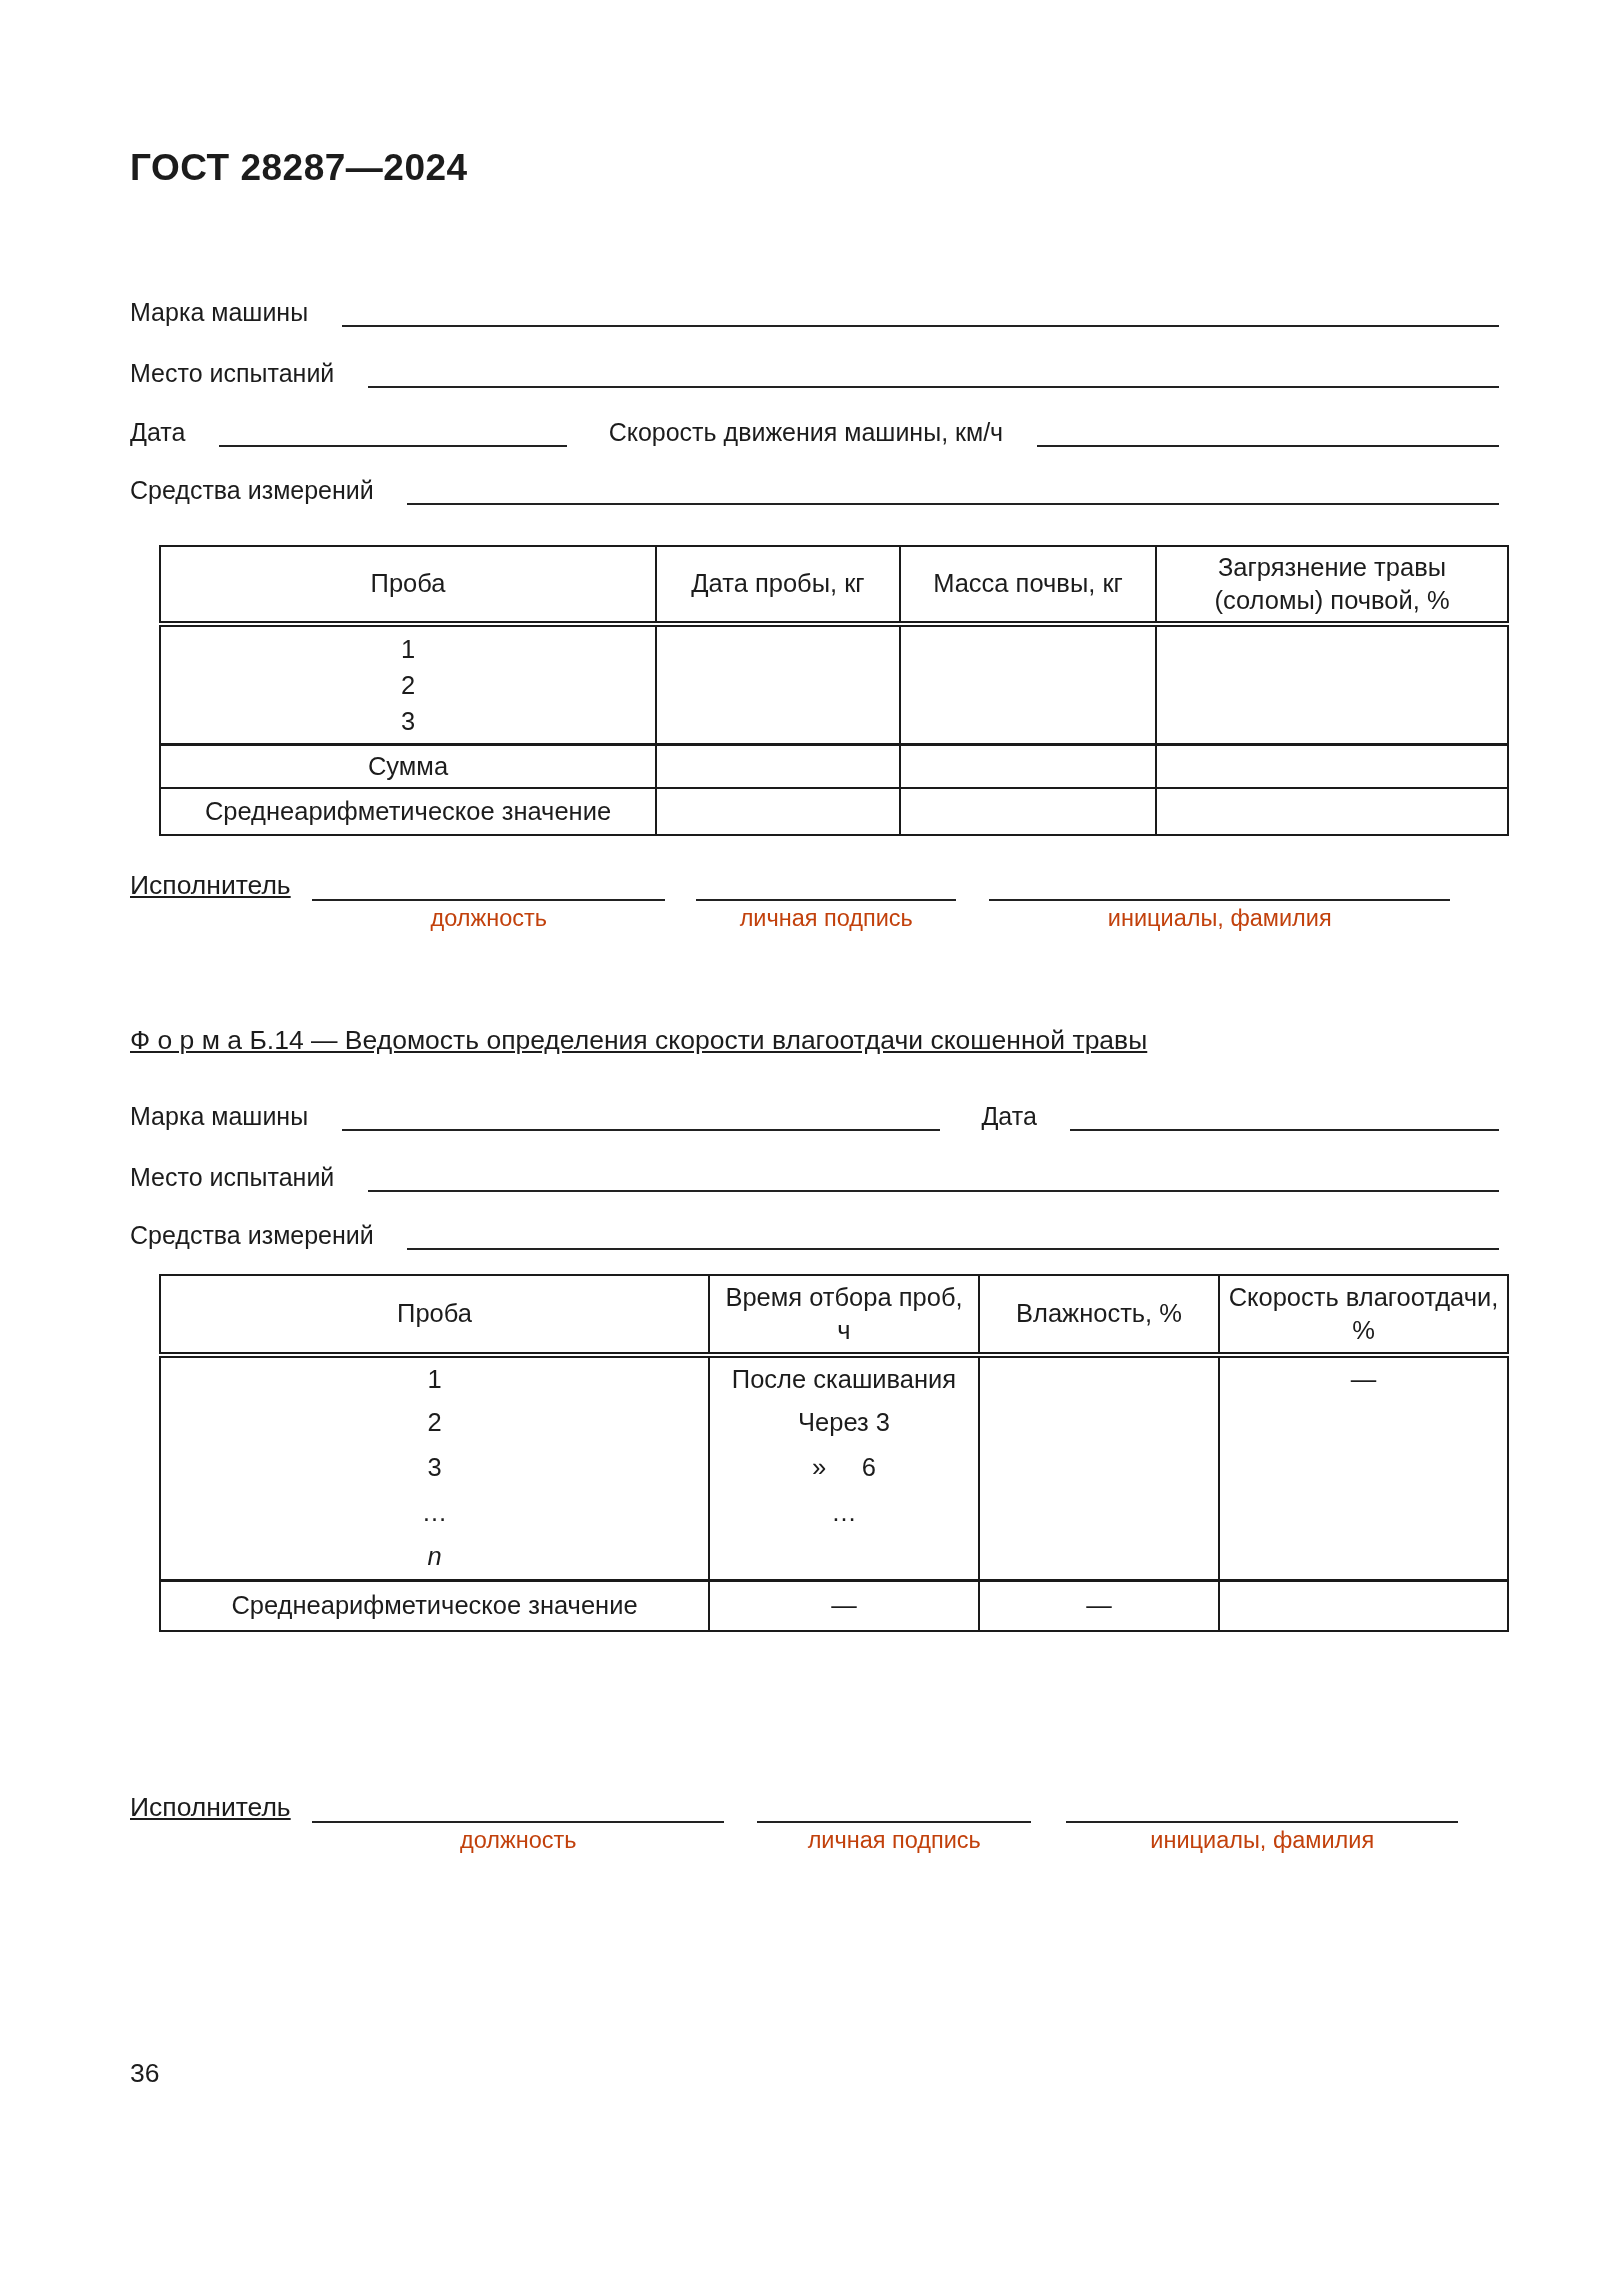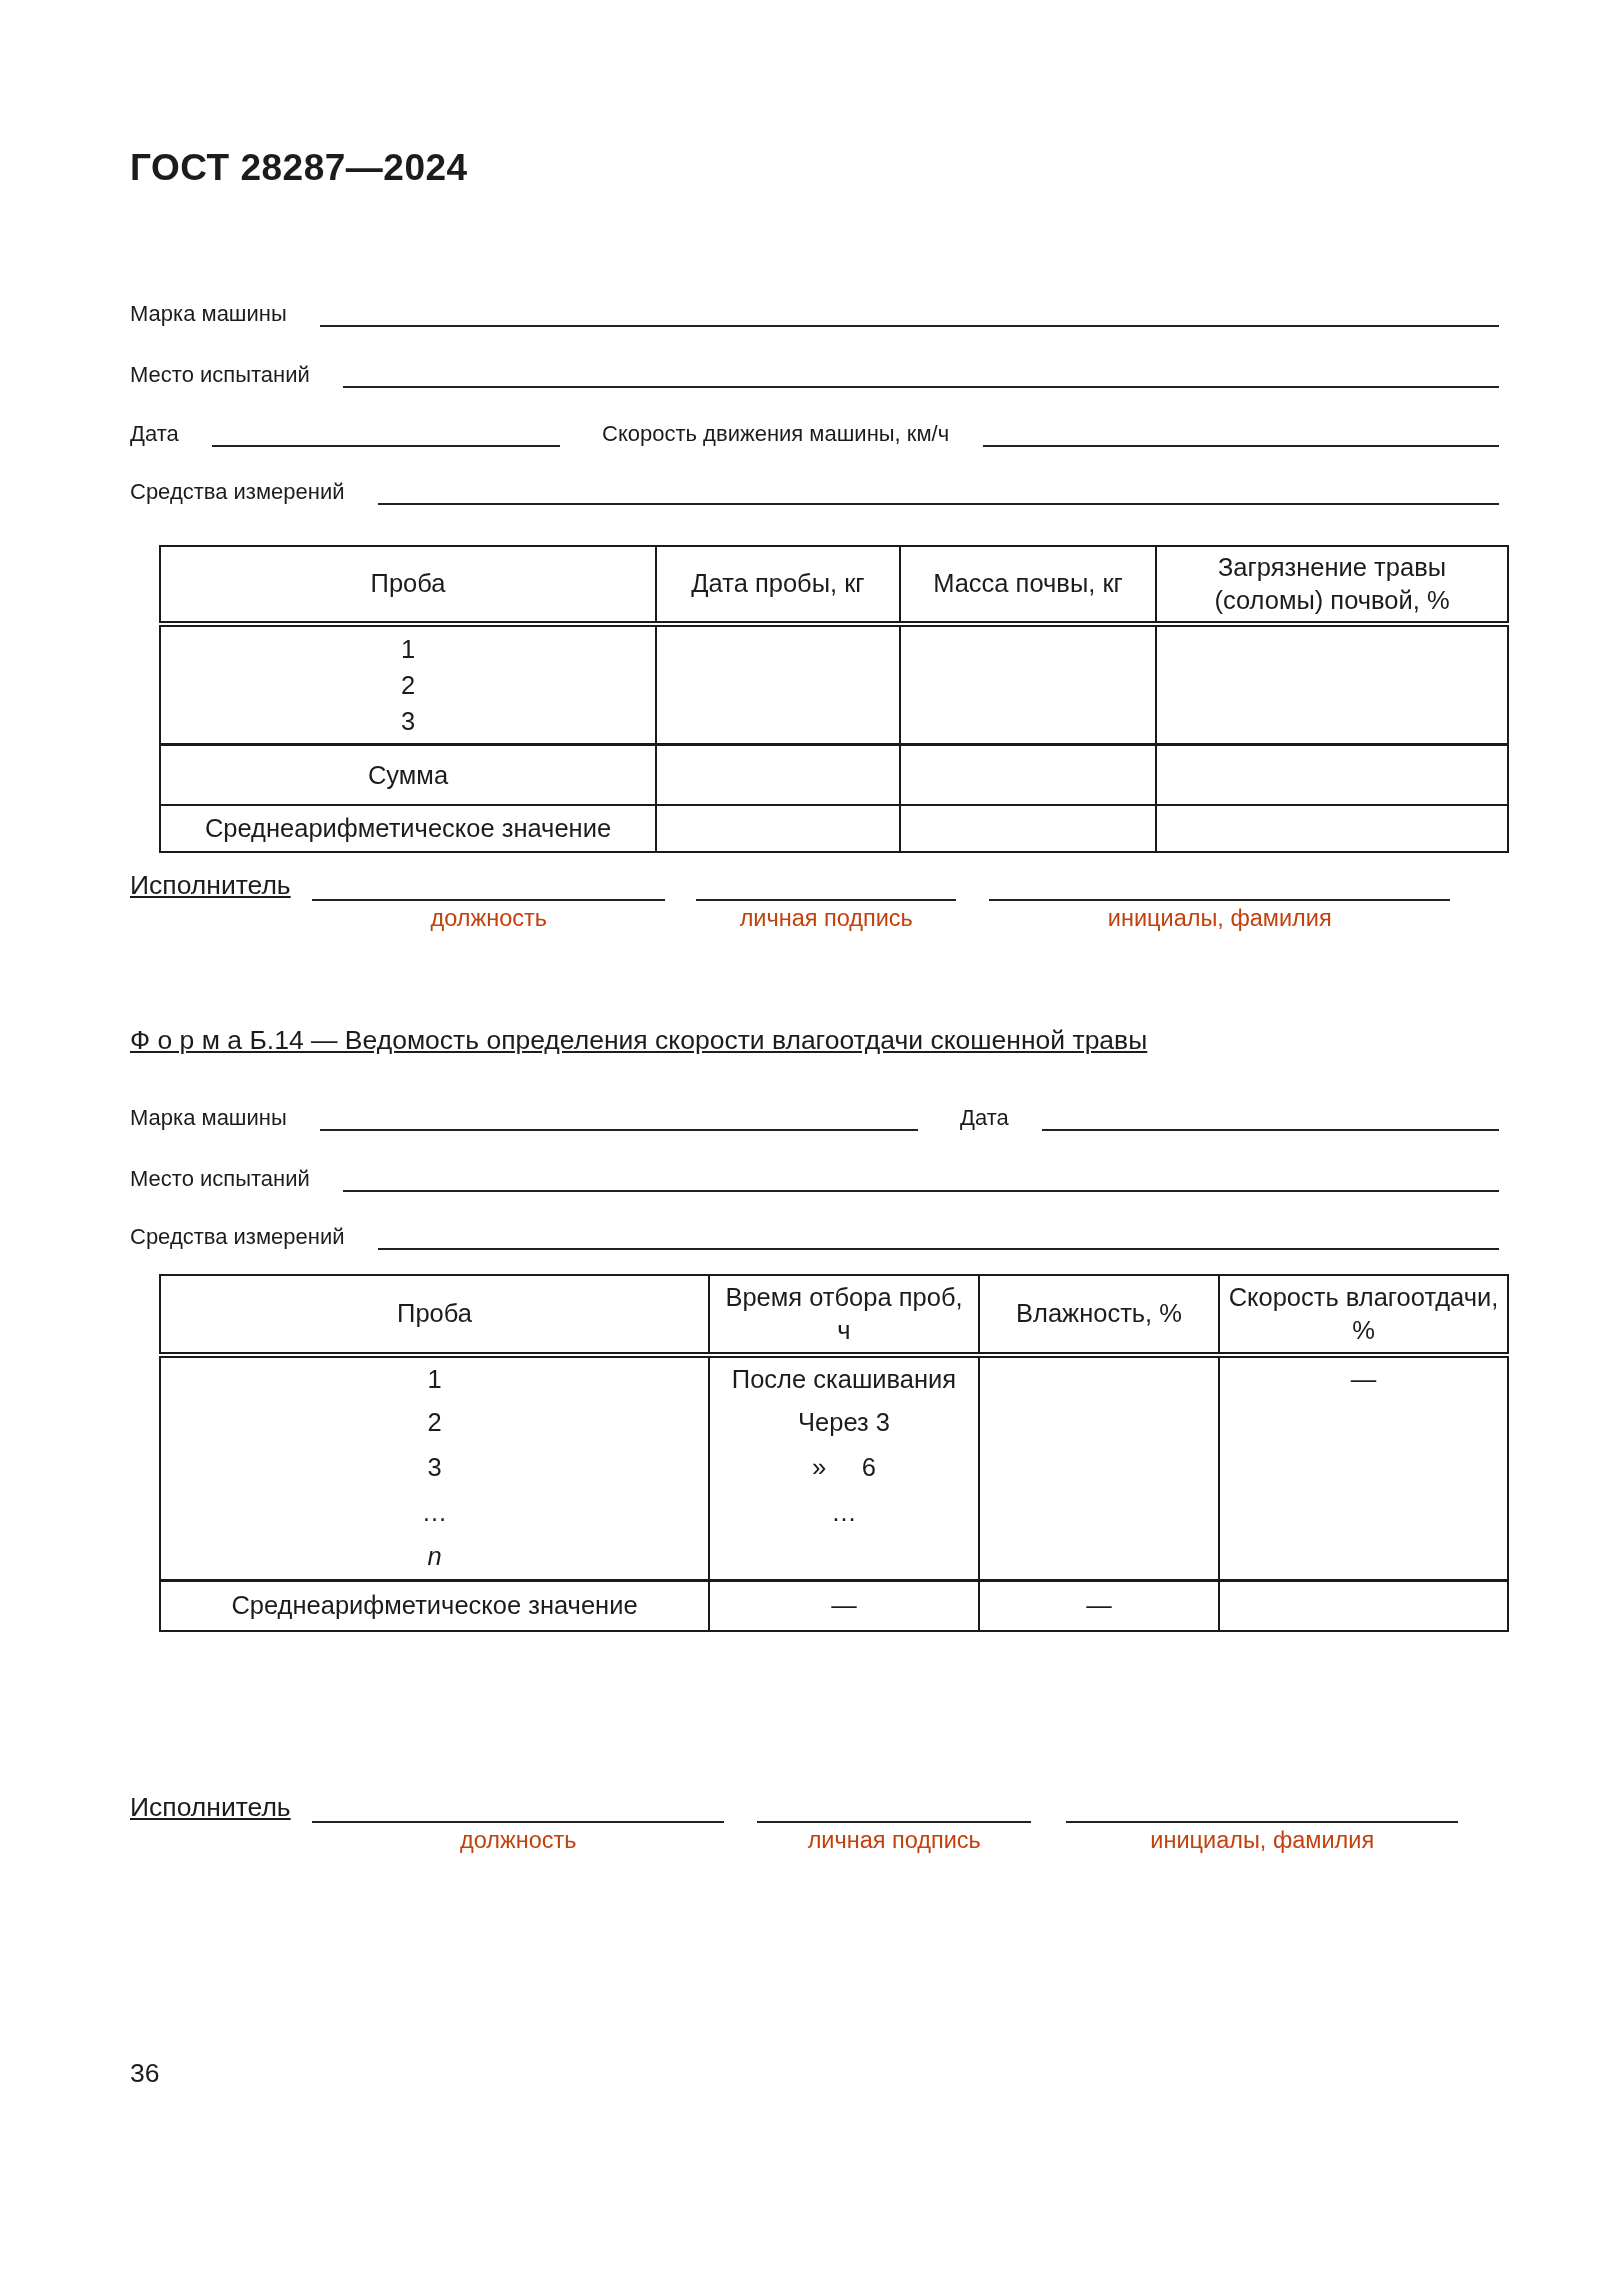--- a/index.html
+++ b/index.html
@@ -3,35 +3,35 @@
 <meta charset="utf-8">
 <style>
   * { margin:0; padding:0; box-sizing:border-box; }
   html,body { background:#ffffff; }
   body { font-family:"Liberation Sans","DejaVu Sans",sans-serif; color:#1c1c1c; }
   .page { position:relative; width:1621px; height:2293px; background:#ffffff; overflow:hidden; }
 
   .gost-num { position:absolute; left:130px; top:147px; font-size:37px; font-weight:bold; letter-spacing:0.5px; }
   .form-title { position:absolute; left:130px; font-size:26.5px; width:1392px; }
 
-  .field-row { position:absolute; left:130px; width:1369px; display:flex; align-items:flex-end; font-size:22px; height:35px;gap:20px; }
+  .field-row { position:absolute; left:130px; width:1369px; display:flex; align-items:flex-end; font-size:25px; height:35px;gap:20px; }
   .field-row .lbl { white-space:nowrap; padding-right:13.7px; }
   .field-row .lbl2 { white-space:nowrap; padding:0 13.7px 0 21.6px; }
   .blank { border-bottom:2px solid #222; height:29px; }
   .blank.grow { flex:1 1 auto; }
   .blank.w355 { width:348px; flex:0 0 auto; }
   .blank.w610 { width:598px; flex:0 0 auto; }
 
   table.gost { position:absolute; left:159px; border-collapse:collapse; table-layout:fixed; width:1348px; background:#fff; }
   table.gost td, table.gost th { border:2px solid #1a1a1a; font-size:25.5px; font-weight:normal; text-align:center; vertical-align:middle; padding:3.9px 7.8px; }
   table.gost { border:2.9px solid #1a1a1a; }
   table.gost thead th { border-bottom:6.9px double #1a1a1a; line-height:1.3; }
   tr.samples td { border-bottom:none; height:110px; }
   tr.samples td .ln { line-height:36px; }
-  tr.sum td { border-top:3.9px solid #1a1a1a; height:61px; }
+  tr.sum td { border-top:3.9px solid #1a1a1a; height:44px; }
   tr.mean1 td { height:47px; }
   td.left { text-align:left; padding-left:13.7px; }
 
   #t2 thead th { height:80px; }
   #t1 thead th { height:67px; }
   tr.b2 td { border-top:none; border-bottom:none; height:45px; }
   tr.mean2 td { border-top:3.9px solid #1a1a1a; height:51px; }
   .it { font-style:italic; }
 
   .sig { position:absolute; left:130px; width:1369px; display:flex; align-items:flex-start; font-size:26.5px; }

